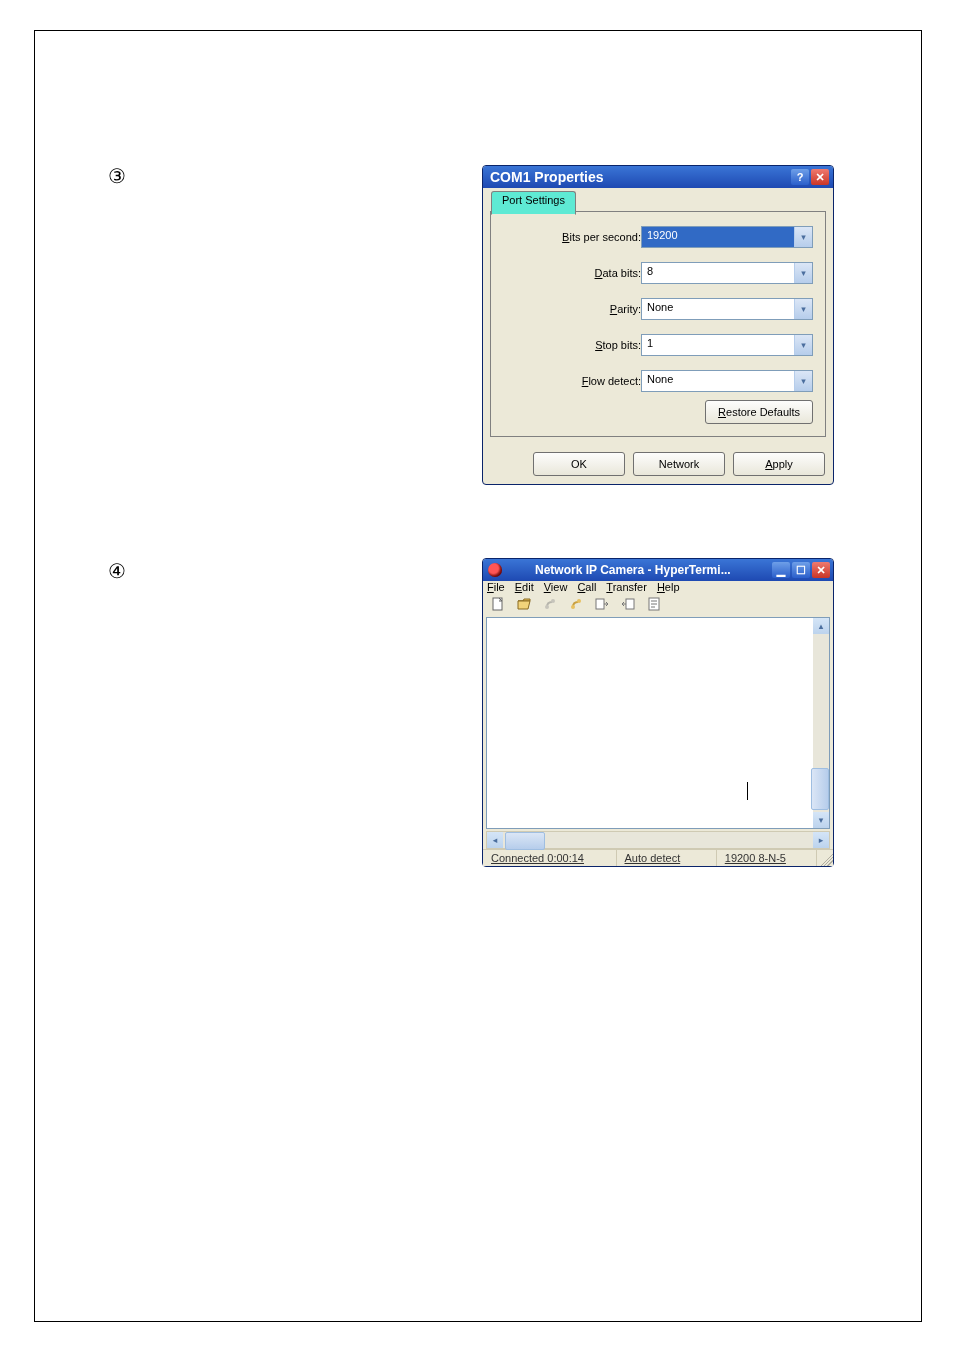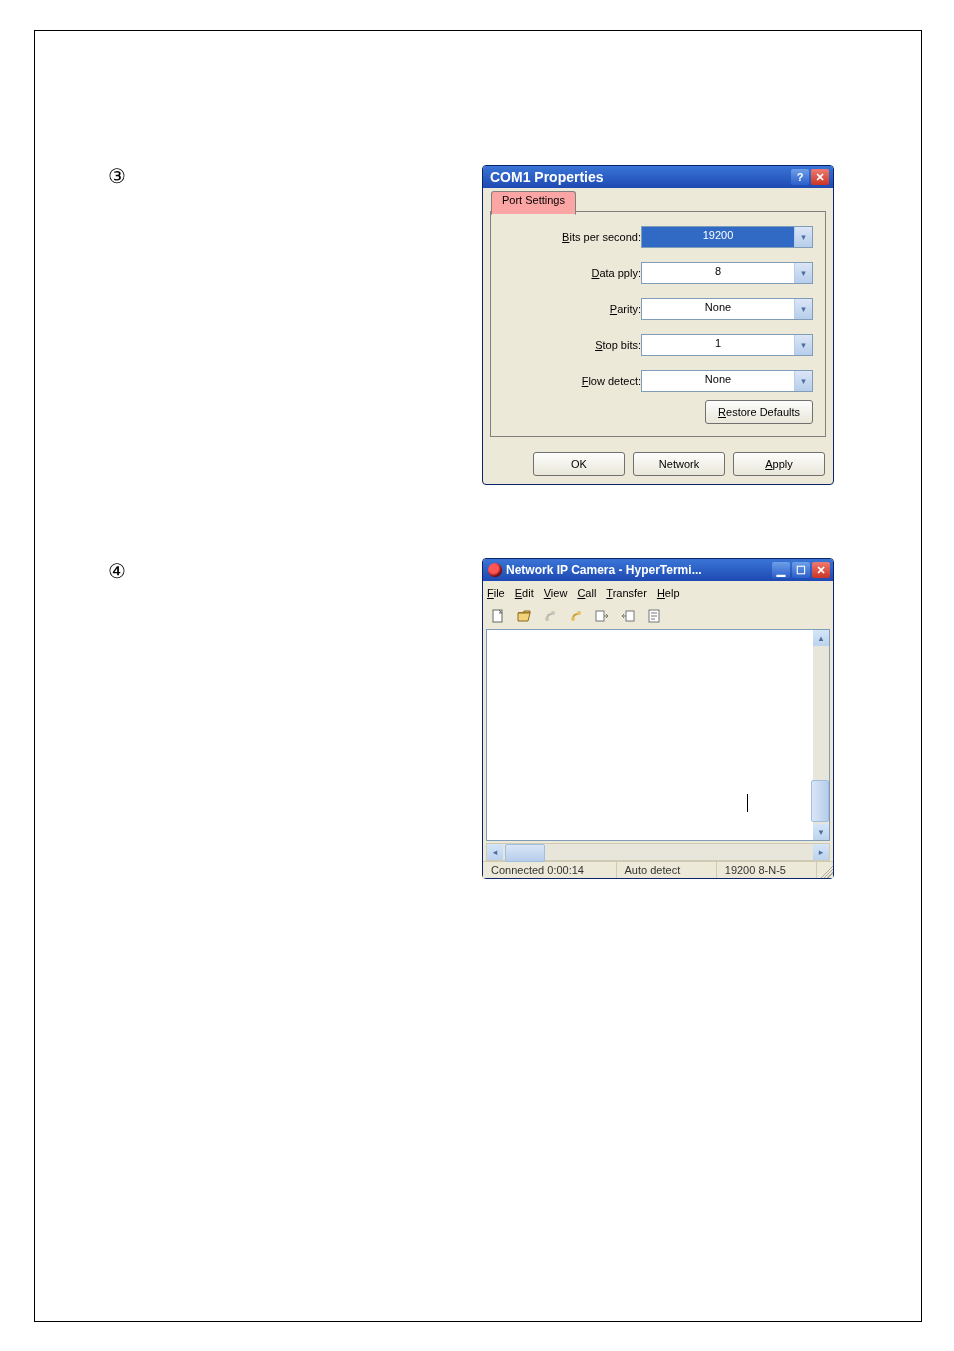--- a/index.html
+++ b/index.html
@@ -67,21 +67,21 @@
     background: #ece9d8;
     border-bottom: 1px solid #ece9d8;
     position: relative;
   }
   .tab {
     position: absolute;
     left: 8px;
     top: 3px;
     height: 18px;
     padding: 2px 10px;
-    background: #fca5a5;
+    background: #5eead4;
     border: 1px solid #808080;
     border-bottom: 1px solid #ece9d8;
     border-radius: 3px 3px 0 0;
     font-size: 11px;
   }
   .tabpanel {
     margin: 0 7px 7px 7px;
     padding: 14px 12px 12px 12px;
     border: 1px solid #808080;
     background: #ece9d8;
@@ -104,21 +104,20 @@
     width: 170px;
     height: 20px;
     border: 1px solid #7f9db9;
     background: #fff;
   }
   .combo.sel .val { background: #316ac5; color: #fff; }
   .combo .val {
     flex: 1;
     padding: 2px 5px;
     font-size: 11px;
-    text-align: center;
   }
   .combo .arrow {
     width: 17px;
     background: linear-gradient(#dbe6f6, #b6cdeb);
     border-left: 1px solid #b6cdeb;
     display: flex;
     align-items: center;
     justify-content: center;
     color: #4b6e9e;
     font-size: 9px;
@@ -155,35 +154,35 @@
   }
   .title2 {
     height: 22px;
     background: linear-gradient(#3a75d6, #1e49b2);
     border-radius: 3px 3px 0 0;
     display: flex;
     align-items: center;
     justify-content: space-between;
     padding: 0 3px;
   }
-  .title2-left { display: flex; align-items: center; }
+  .title2-left { display: flex; align-items: center; gap: 29px; }
   .app-icon {
     width: 14px; height: 14px;
     background: radial-gradient(circle at 40% 40%, #f55 40%, #900 75%);
     border-radius: 50%;
     margin: 0 4px 0 2px;
     box-shadow: inset -2px -2px 2px rgba(0,0,0,.3);
   }
   .title2 .label { color: #fff; font-weight: bold; font-size: 12px; }
   .tb-min { background: linear-gradient(#6e9fe8, #2b5fcb); color: #fff; }
   .tb-max { background: linear-gradient(#6e9fe8, #2b5fcb); color: #fff; }
 
   .menubar {
     background: #ece9d8;
-    padding: 6px 4px;
+    padding: 0 4px;
     display: flex;
     gap: 10px;
     font-size: 11px;
   }
   .menuitem .ul { text-decoration: underline; }
   .toolbar {
     background: #ece9d8;
     padding: 2px 6px 4px 6px;
     display: flex;
     gap: 8px;
@@ -252,20 +251,21 @@
     background: linear-gradient(#dbe6f6, #b6cdeb);
     border: 1px solid #9fbee1;
     border-radius: 2px;
   }
   .statusbar {
     display: flex;
     background: #ece9d8;
     border-top: 1px solid #cfcab3;
     font-size: 11px;
     color: #333;
+    text-decoration: underline;
   }
   .statusbar .cell {
     padding: 2px 8px;
     border-right: 1px solid #cfcab3;
   }
   .statusbar .cell:last-child {
     border-right: none;
     flex: 0;
     width: 12px;
     background:
@@ -303,21 +303,21 @@
           <span class="ul">B</span><span>its per second:</span>
         </div>
         <div class="combo sel">
           <div class="val">19200</div>
           <div class="arrow">▾</div>
         </div>
       </div>
 
       <div class="row">
         <div class="lbl">
-          <span class="ul">D</span><span>ata pply:</span>
+          <span class="ul">D</span><span>ata bits:</span>
         </div>
         <div class="combo">
           <div class="val">8</div>
           <div class="arrow">▾</div>
         </div>
       </div>
 
       <div class="row">
         <div class="lbl">
           <span class="ul">P</span><span>arity:</span>

